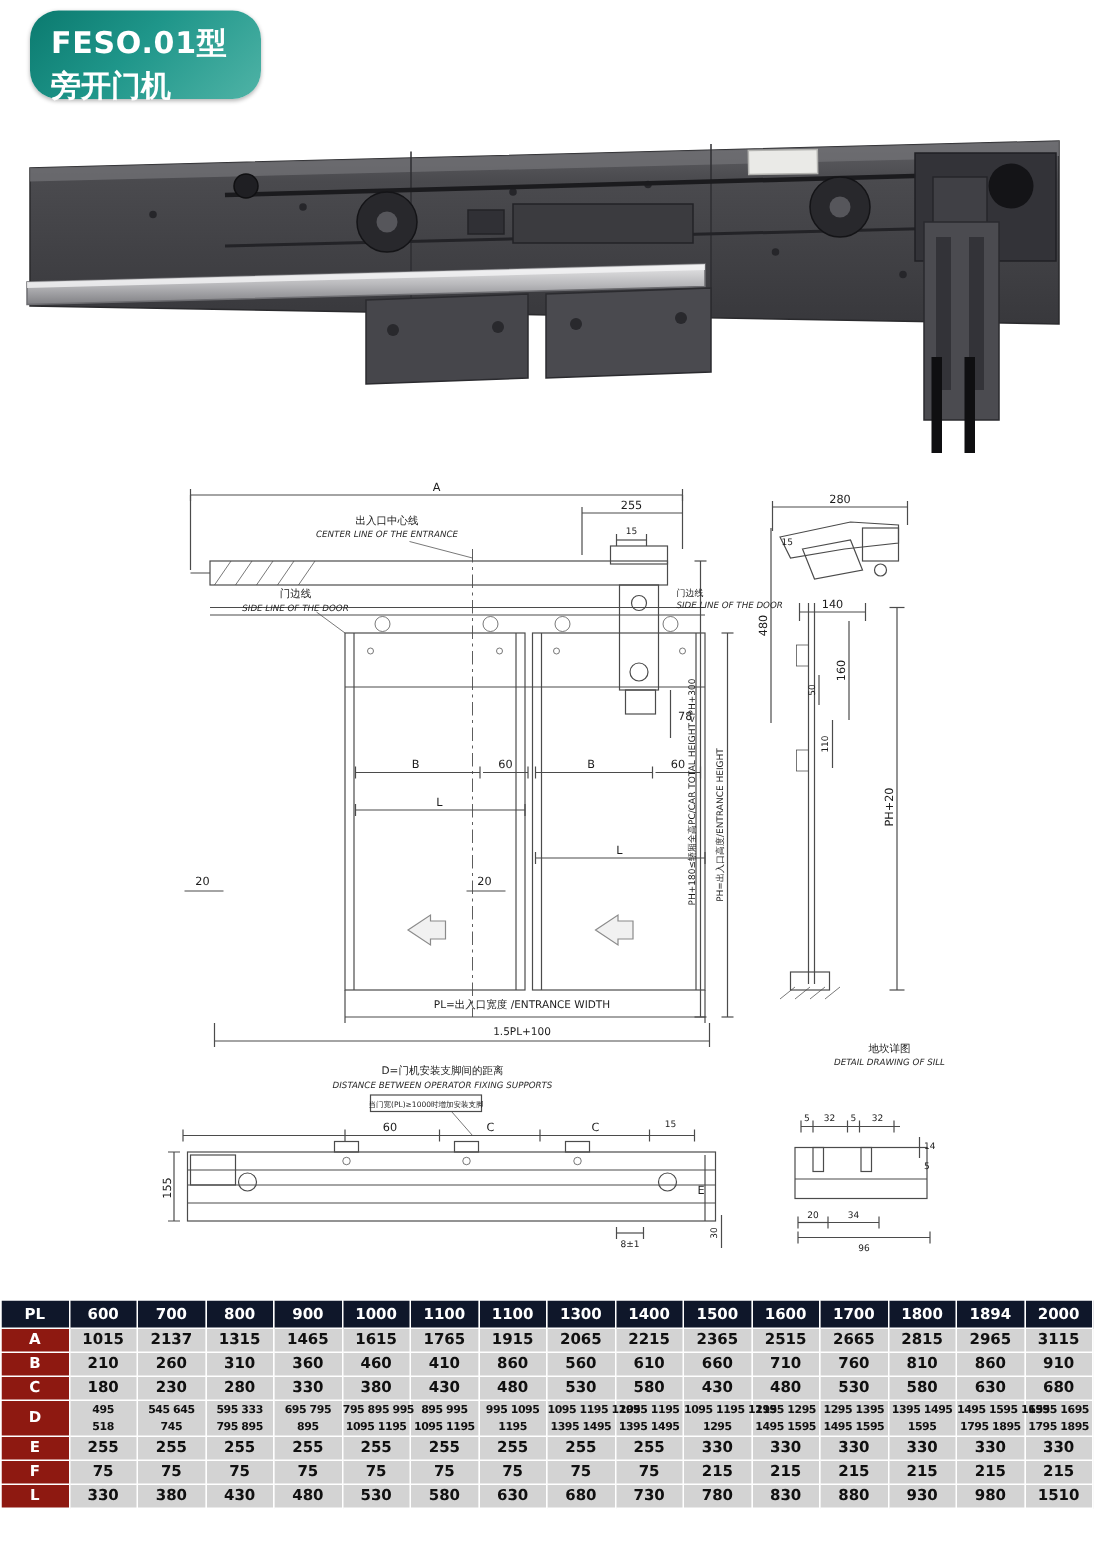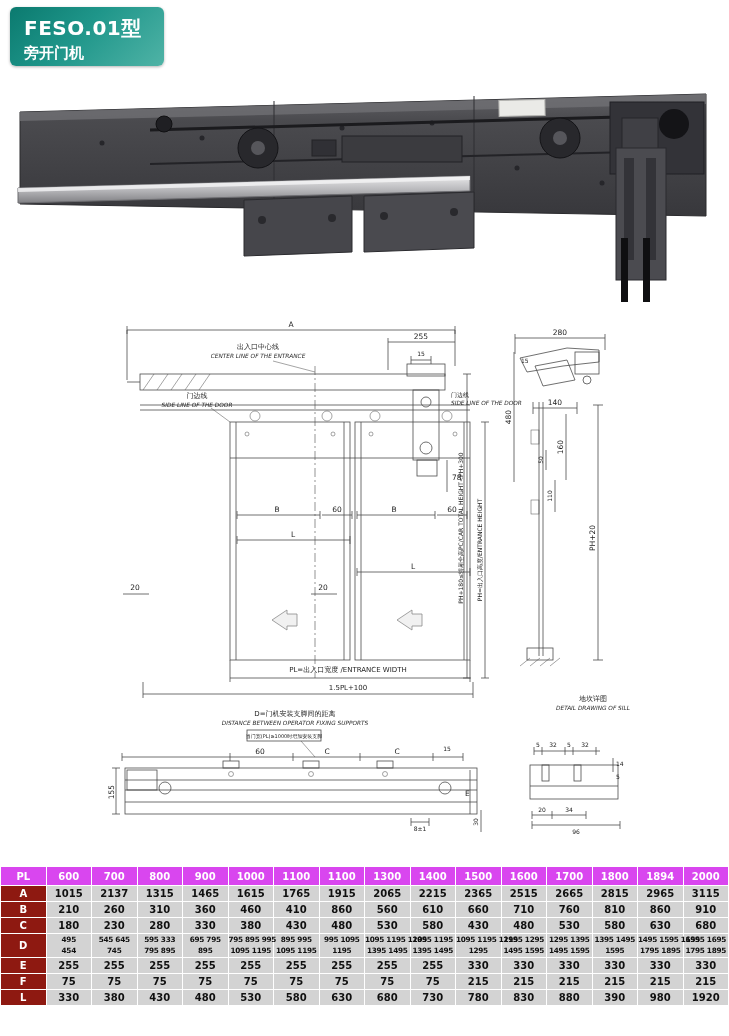--- a/index.html
+++ b/index.html
@@ -1,44 +1,44 @@
 <!DOCTYPE html>
 <html><head>
 <meta charset="utf-8">
 <style>
   *{margin:0;padding:0;box-sizing:border-box}
   html,body{background:#fff}
   body{font-family:"DejaVu Sans","Liberation Sans",sans-serif}
   .page{position:relative;width:729px;height:1036px;background:#fff;overflow:hidden}
 
   
-  .badge{position:absolute;left:10px;top:7px;width:154px;height:59px;border-radius:6px;
+  .badge{position:absolute;left:20px;top:7px;width:154px;height:59px;border-radius:19px;
     background:linear-gradient(135deg,#0b7a6f 0%,#1f968a 45%,#4fb3a6 100%);
     color:#fff;padding:8px 0 0 14px;box-shadow:0 1px 3px rgba(0,0,0,.3)}
   .badge-line1{font-size:20px;font-weight:bold;letter-spacing:.5px}
-  .badge-line2{font-size:15px;font-weight:bold;margin-top:2px}
+  .badge-line2{font-size:20px;font-weight:bold;margin-top:2px}
 
   .photo{position:absolute;left:12px;top:88px;width:706px;height:218px}
   .drawing{position:absolute;left:15px;top:310px;width:700px;height:550px}
 
   
   .ln line,.ln rect,.ln circle,.ln polygon,.ln path{stroke:#4b4b4b;stroke-width:0.8;fill:none}
   .ln .cl{stroke-dasharray:9 3 2 3;stroke-width:0.6}
   .ln .thin{stroke-width:0.5}
   .arrowshape{fill:#f1f1f1 !important;stroke:#8a8a8a !important}
   .txt text{font-family:"DejaVu Sans",sans-serif;font-size:7.5px;fill:#1c1c1c}
   .txt .en{font-style:italic;font-size:5.8px;fill:#2a2a2a}
   .txt .sm{font-size:6px}
   .txt .md{font-size:7px}
 
   
   table.dim{position:absolute;left:0;top:866px;width:729px;border-collapse:collapse;
     table-layout:fixed;font-weight:bold;text-align:center;font-family:"DejaVu Sans","Liberation Sans",sans-serif}
   table.dim th,table.dim td{border:1px solid #fff;font-size:10px;padding:1px 0;line-height:1.3}
-  table.dim thead th{background:#d946ef;color:#fff;height:19px}
+  table.dim thead th{background:#0f172a;color:#fff;height:19px}
   table.dim th.rowhead{background:#8e1911;color:#fff;width:44px}
   table.dim td{background:#d3d3d3;color:#101010}
   table.dim td.dual{font-size:7.3px;letter-spacing:-0.3px;line-height:1.45;white-space:nowrap}
 </style>
 </head>
 <body>
 
 <div class="page">
 
   <div class="badge">
@@ -395,21 +395,21 @@
           <td>480</td>
           <td>530</td>
           <td>580</td>
           <td>630</td>
           <td>680</td>
         </tr>
         <tr>
           <th class="rowhead">D</th>
           <td class="dual">
             <div>495</div>
-            <div>454</div>
+            <div>518</div>
           </td>
           <td class="dual">
             <div>545 645</div>
             <div>745</div>
           </td>
           <td class="dual">
             <div>595 333</div>
             <div>795 895</div>
           </td>
           <td class="dual">
@@ -504,20 +504,20 @@
           <td>430</td>
           <td>480</td>
           <td>530</td>
           <td>580</td>
           <td>630</td>
           <td>680</td>
           <td>730</td>
           <td>780</td>
           <td>830</td>
           <td>880</td>
-          <td>390</td>
+          <td>930</td>
           <td>980</td>
-          <td>1920</td>
+          <td>1510</td>
         </tr>
       </tbody>
     </table>
 
 </div>
 
 </body></html>

